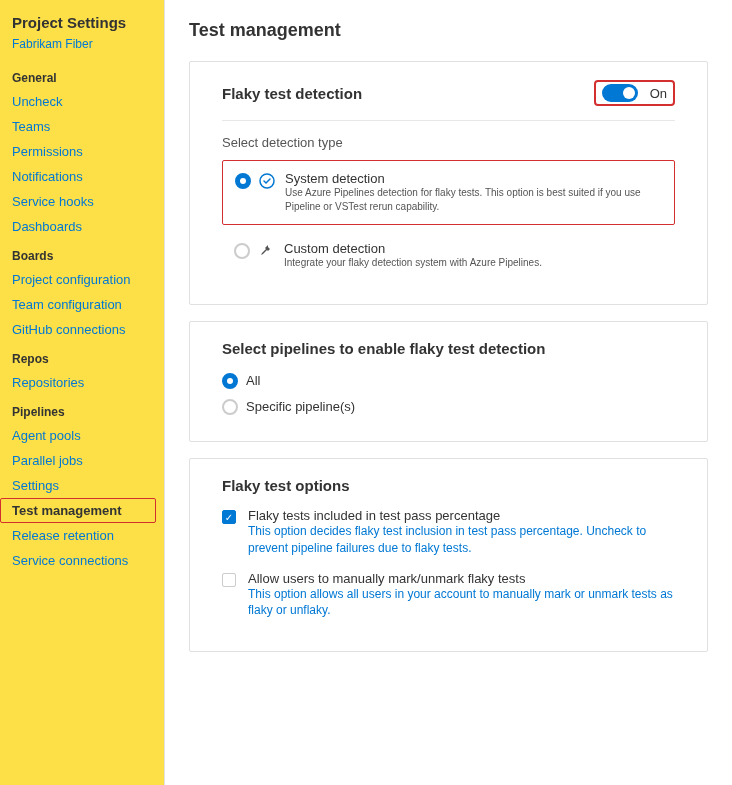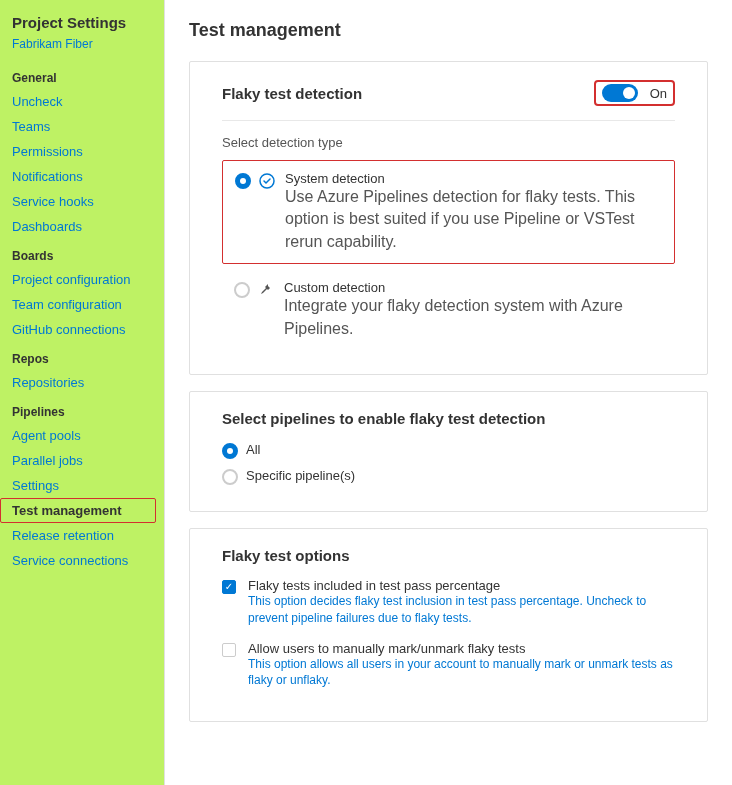--- a/index.html
+++ b/index.html
@@ -2,21 +2,21 @@
 <html><head>
   <meta charset="utf-8">
   <style>
     * { box-sizing: border-box; margin: 0; padding: 0; }
     body { font-family: 'Segoe UI', Tahoma, Geneva, Verdana, sans-serif; font-size: 13px; color: #333; display: flex; height: 785px; width: 732px; overflow: hidden; }
 
     
     .sidebar {
       width: 165px;
       min-width: 165px;
-      background: #bef264;
+      background: #fde047;
       border-right: 1px solid #e0e0e0;
       overflow-y: auto;
       padding: 0 8px 20px 0;
     }
     .sidebar-title {
       font-size: 15px;
       font-weight: 700;
       color: #333;
       padding: 14px 12px 6px 12px;
     }
@@ -171,21 +171,21 @@
       background: #fff;
       border-radius: 50%;
     }
     .option-text {}
     .option-title {
       font-size: 13px;
       font-weight: 500;
       color: #333;
     }
     .option-desc {
-      font-size: 16px;
+      font-size: 10px;
       color: #555;
       line-height: 1.4;
     }
 
     
     .pipeline-option {
       display: flex;
       align-items: center;
       gap: 8px;
       margin-bottom: 8px;

